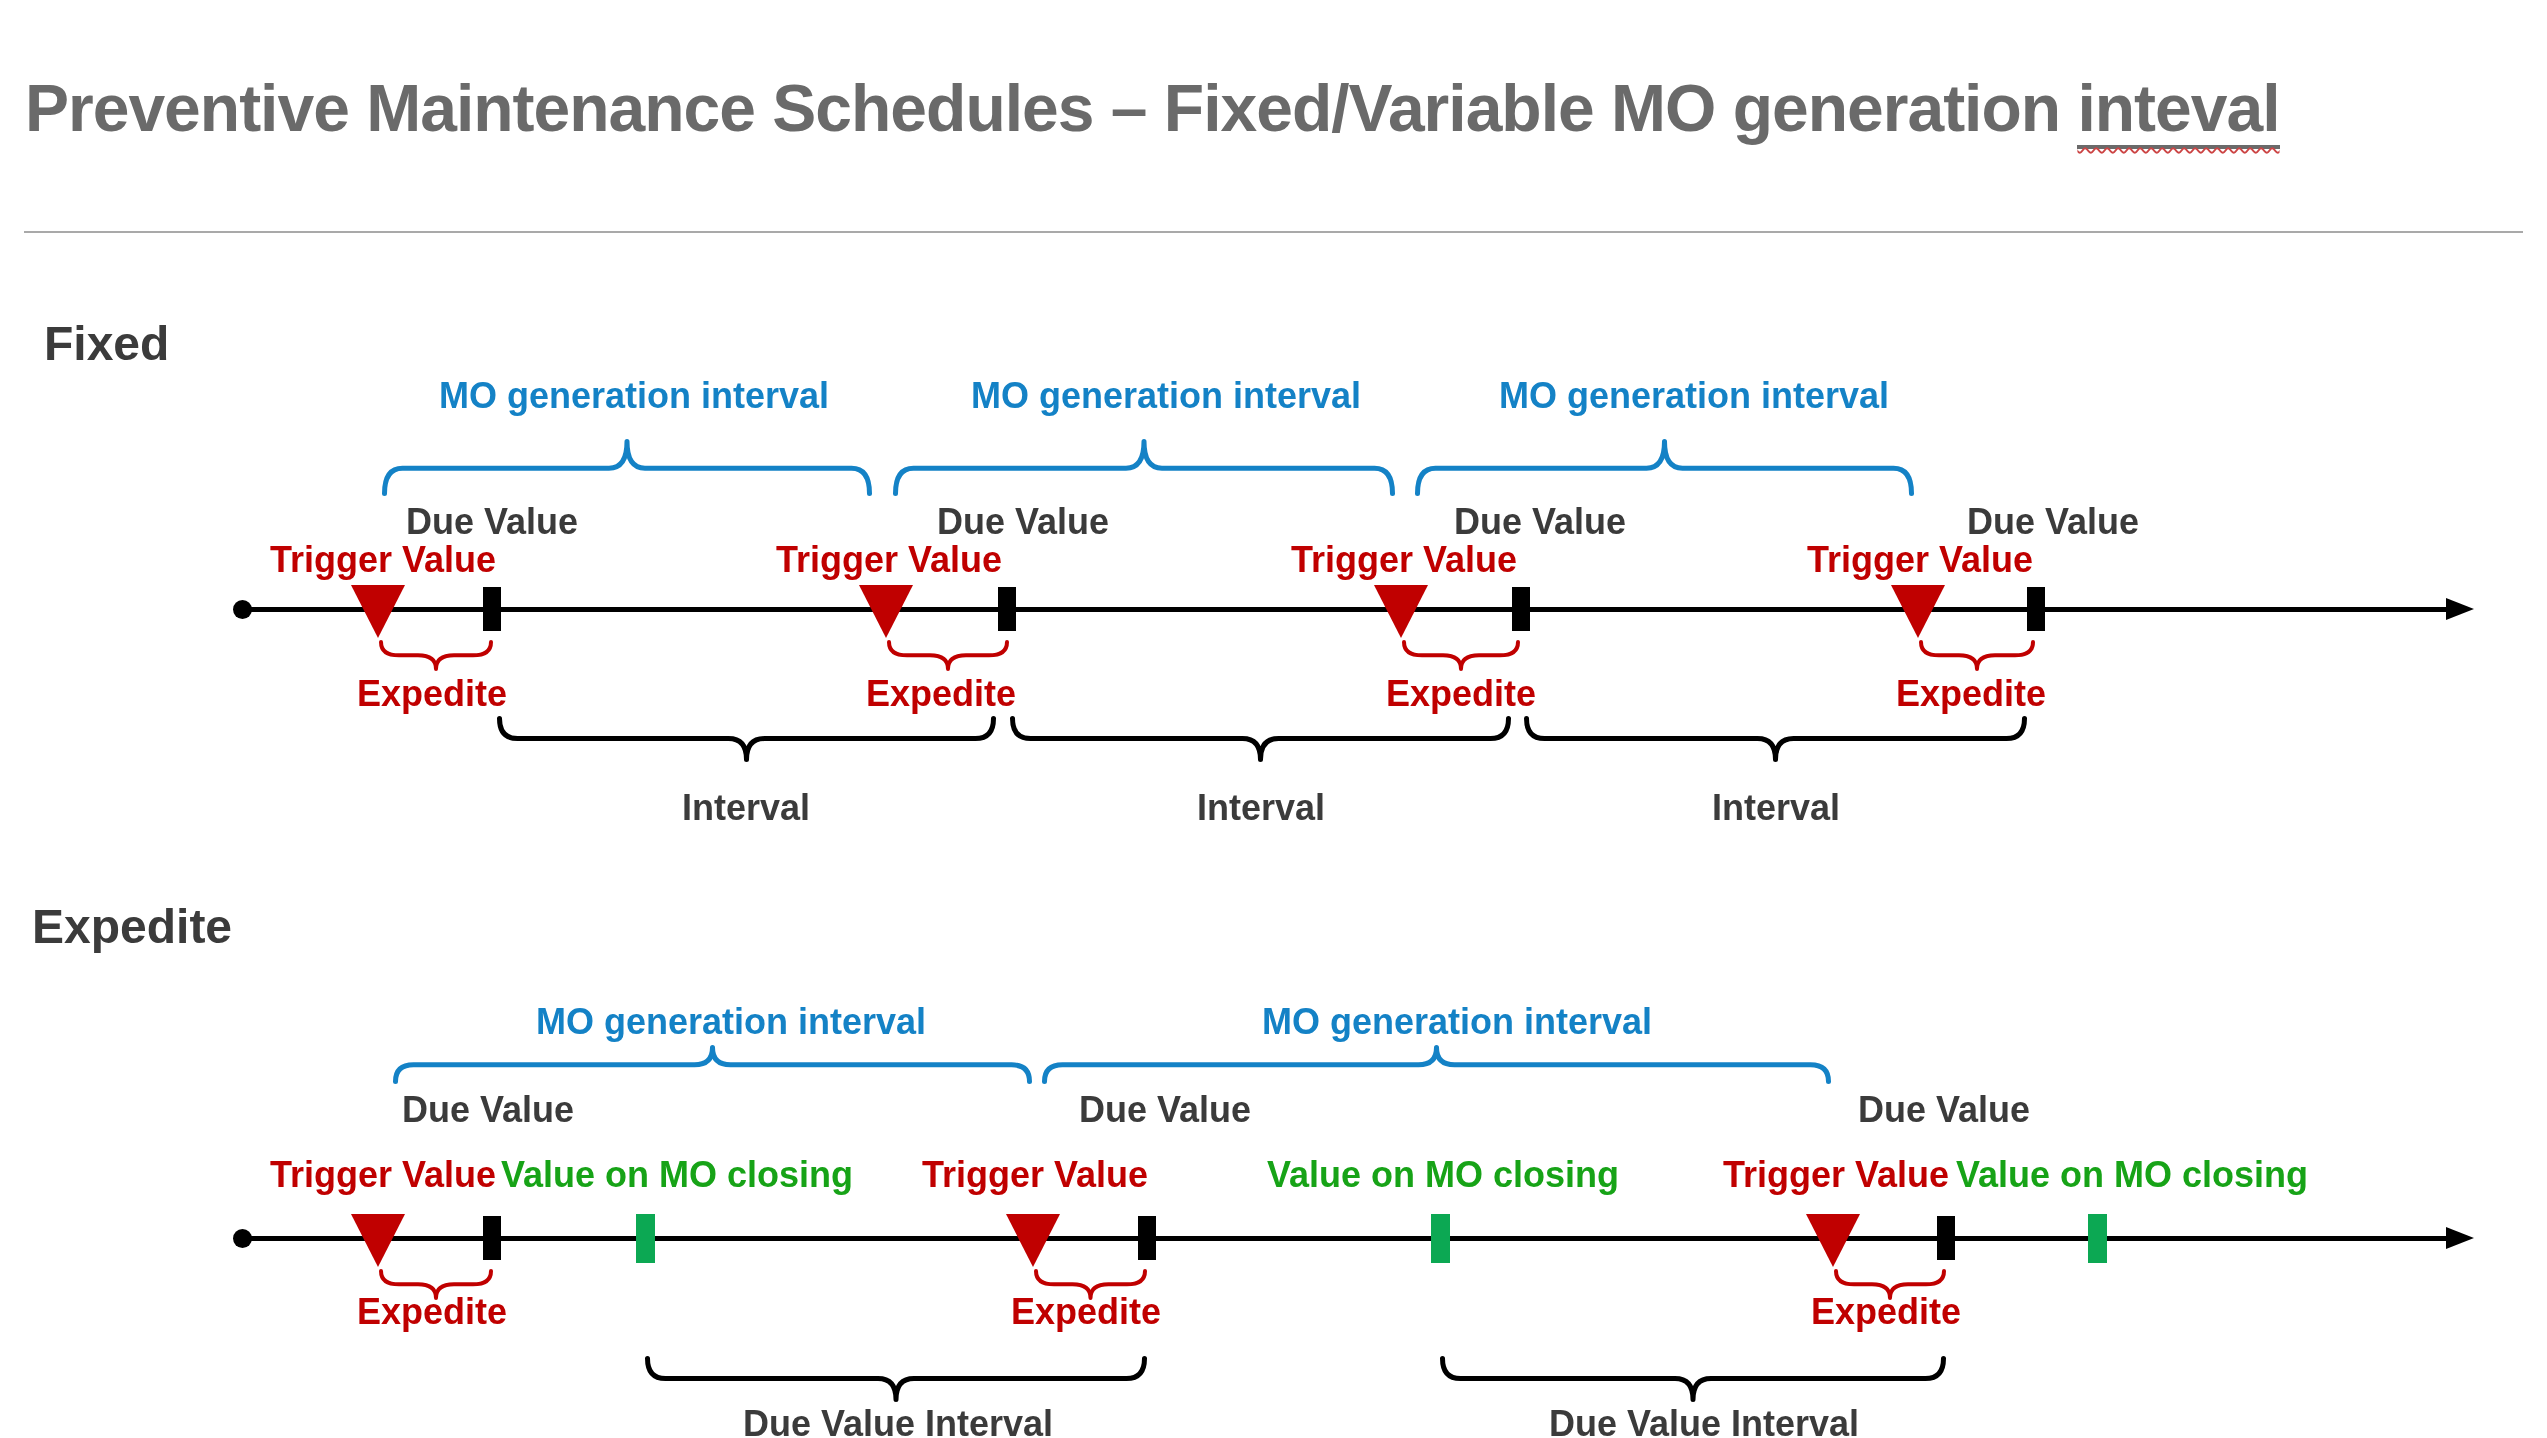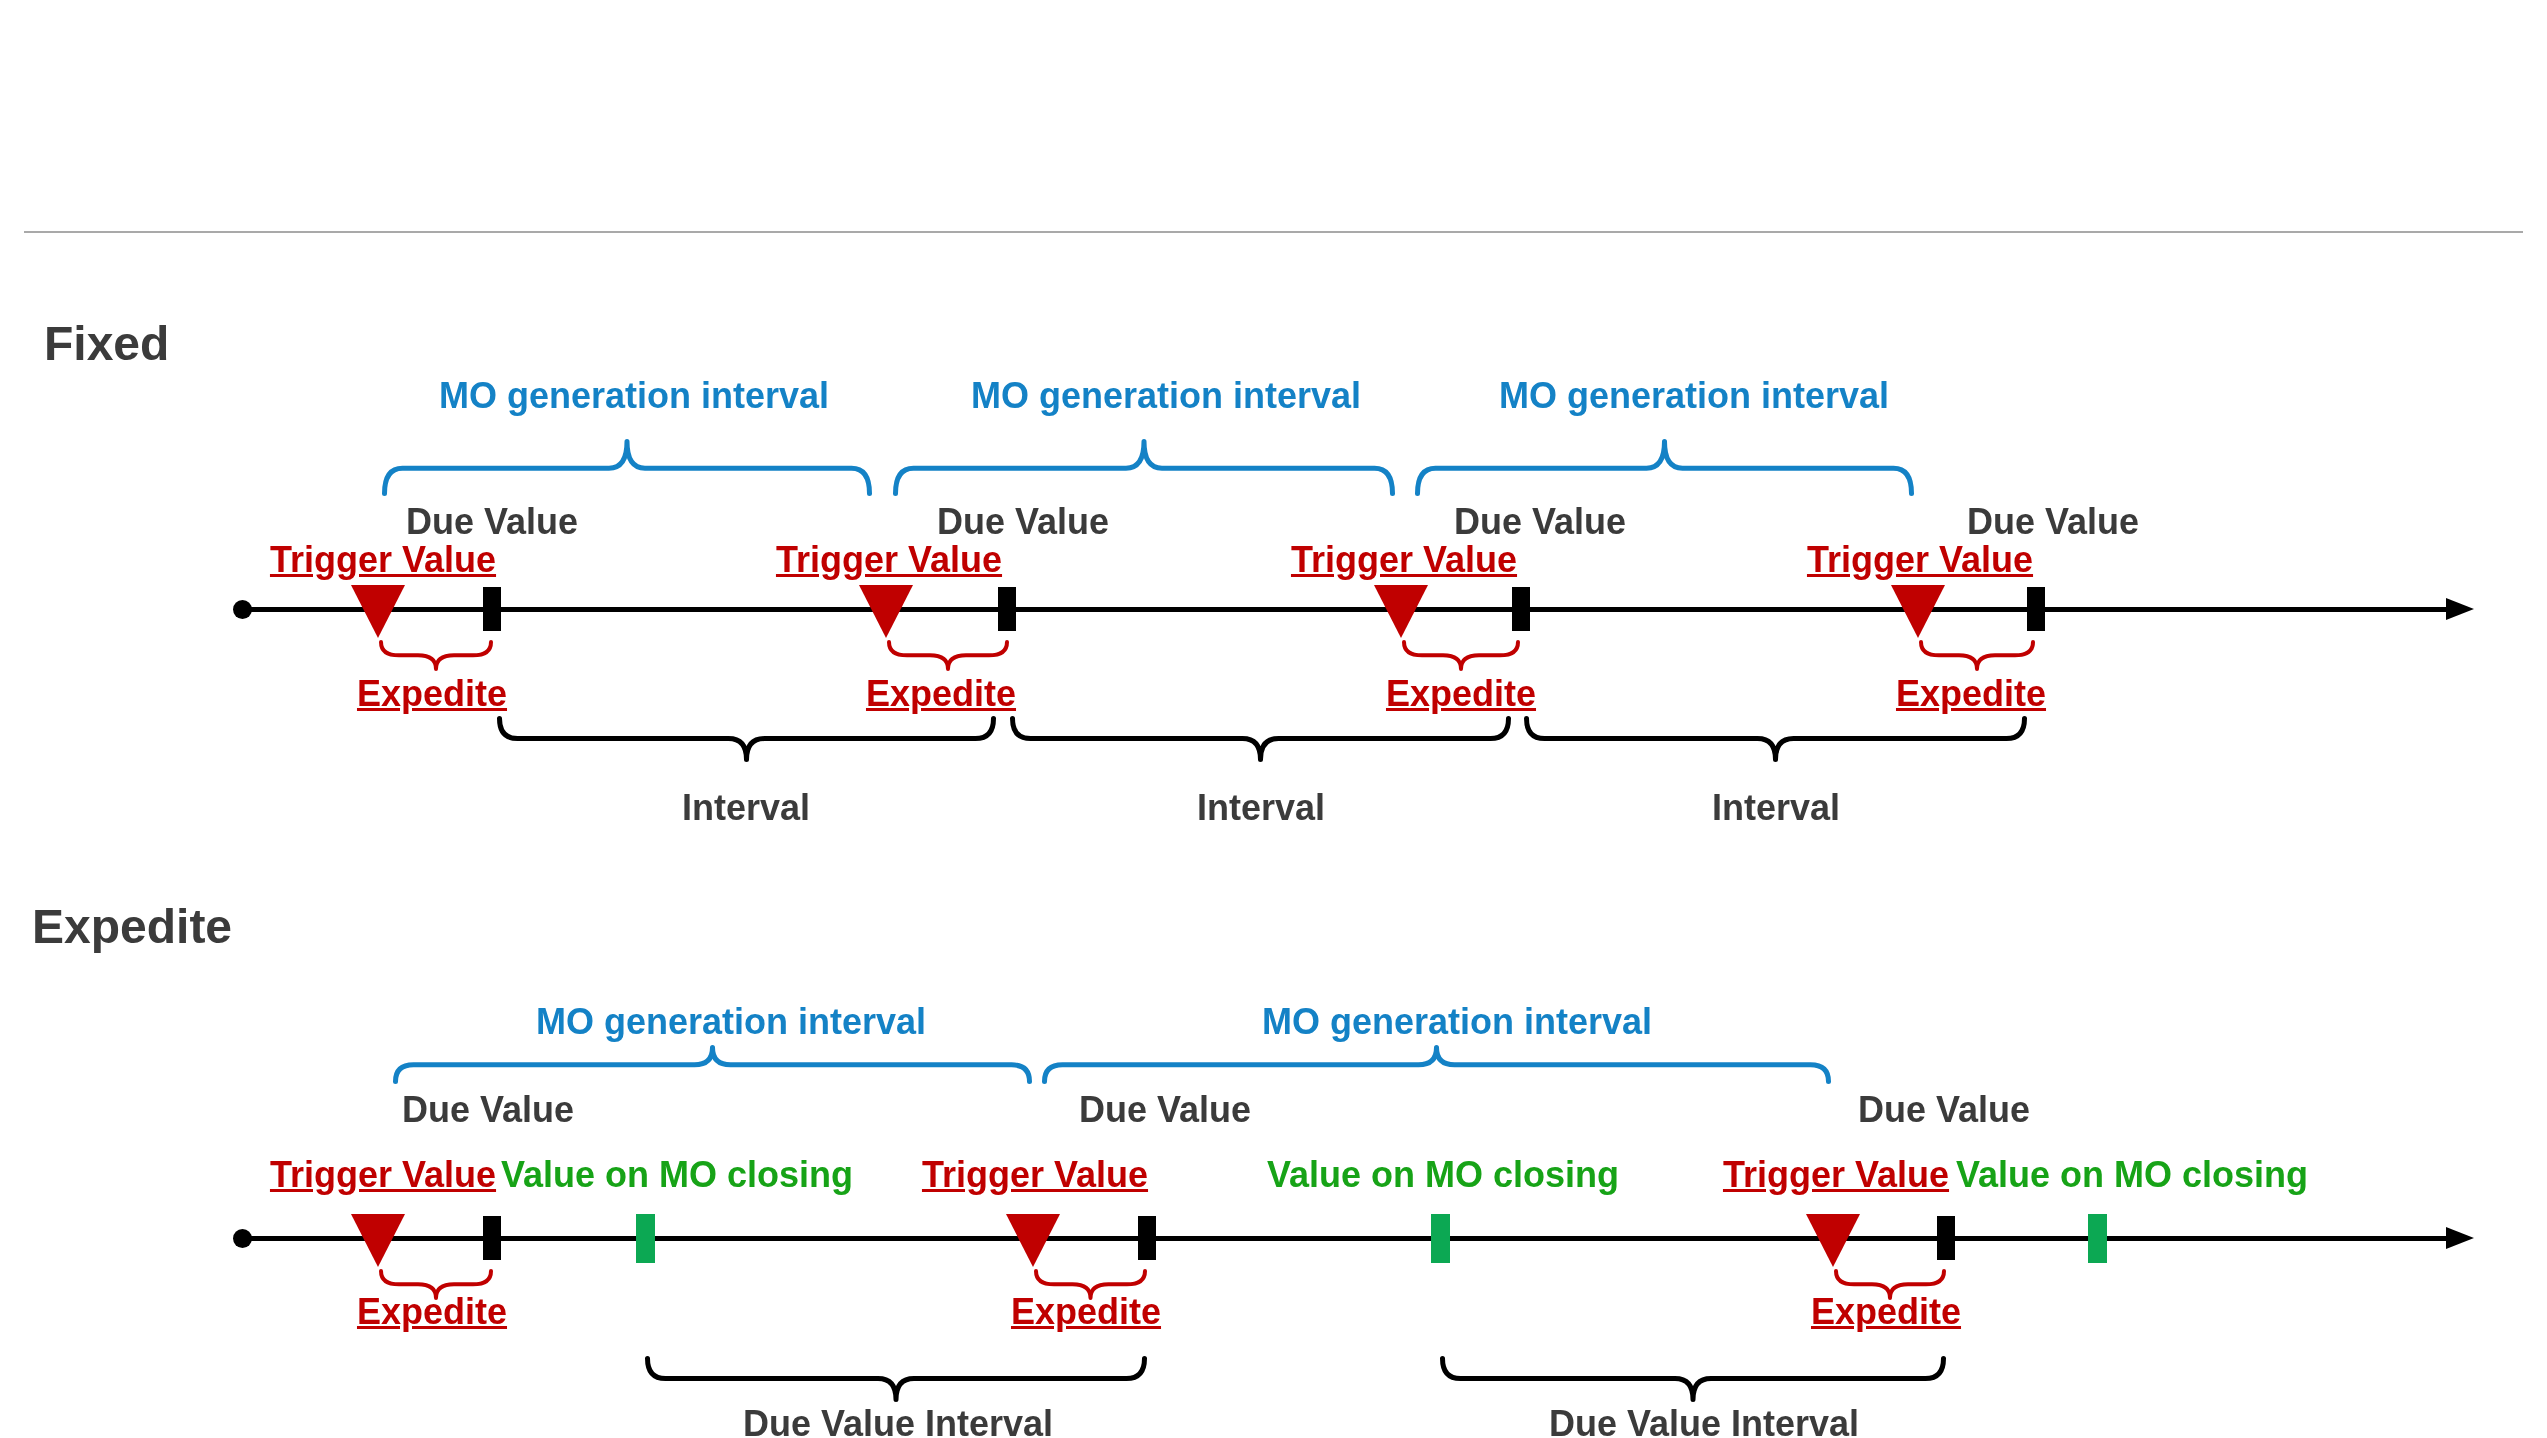--- a/index.html
+++ b/index.html
@@ -11,38 +11,39 @@
   .misspell{border-bottom:4px solid var(--title-gray);
             text-decoration:underline wavy var(--squiggle-red);
             text-decoration-thickness:2px;text-underline-offset:16px;}
   .divider{position:absolute;left:24px;top:231px;width:2499px;height:2px;
            background:var(--divider-gray);}
   .heading{position:absolute;font-size:48px;font-weight:bold;color:var(--text-dark);
            white-space:nowrap;}
   .lbl{position:absolute;font-size:36px;font-weight:bold;line-height:1.0;white-space:nowrap;}
   .dark{color:var(--text-dark);}
   .blue{color:var(--blue);}
-  .red{color:var(--red);text-decoration:underline;}
+  .red{color:var(--red);}
   .green{color:var(--green-text);}
   .tline{position:absolute;height:5px;background:var(--black);}
   .tdot{position:absolute;width:19px;height:19px;border-radius:50%;background:var(--black);}
   .thead{position:absolute;width:0;height:0;border-top:11px solid transparent;
          border-bottom:11px solid transparent;border-left:28px solid var(--black);}
   .tri{position:absolute;width:0;height:0;border-left:27px solid transparent;
        border-right:27px solid transparent;border-top:53px solid var(--red);}
   .duebar{position:absolute;width:18px;height:44px;background:var(--black);}
   .greenbar{position:absolute;width:19px;height:49px;background:var(--green-marker);}
   .brace{position:absolute;}
   .brace svg{display:block;overflow:visible;}
 </style>
 </head>
 <body>
 
 <div class="canvas">
 
+  <div class="title"><span>Preventive Maintenance Schedules – Fixed/Variable MO generation </span><span class="misspell">inteval</span></div>
   <div class="divider"></div>
 
   <div class="heading" style="left:44px;top:316px">Fixed</div>
 
   <div class="lbl blue c" style="left:634px;top:378px">MO generation interval</div>
   <div class="lbl blue c" style="left:1166px;top:378px">MO generation interval</div>
   <div class="lbl blue c" style="left:1694px;top:378px">MO generation interval</div>
 
   <div class="brace" style="left:382px;top:438px">
       <svg width="490" height="58" viewBox="0 0 490 58">

